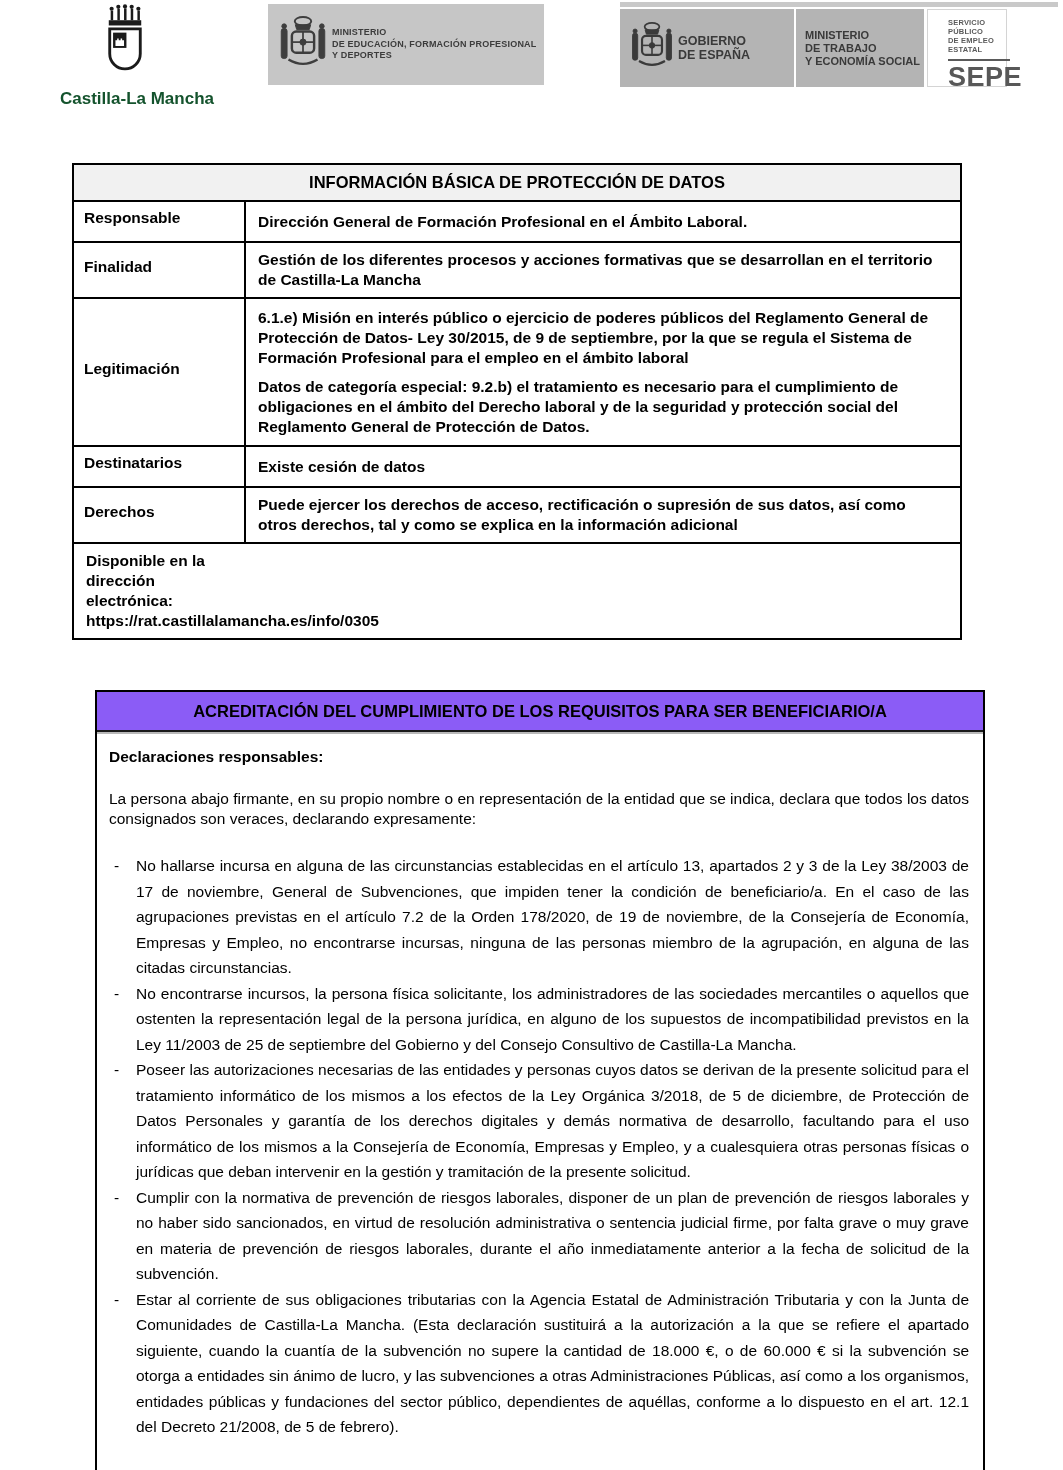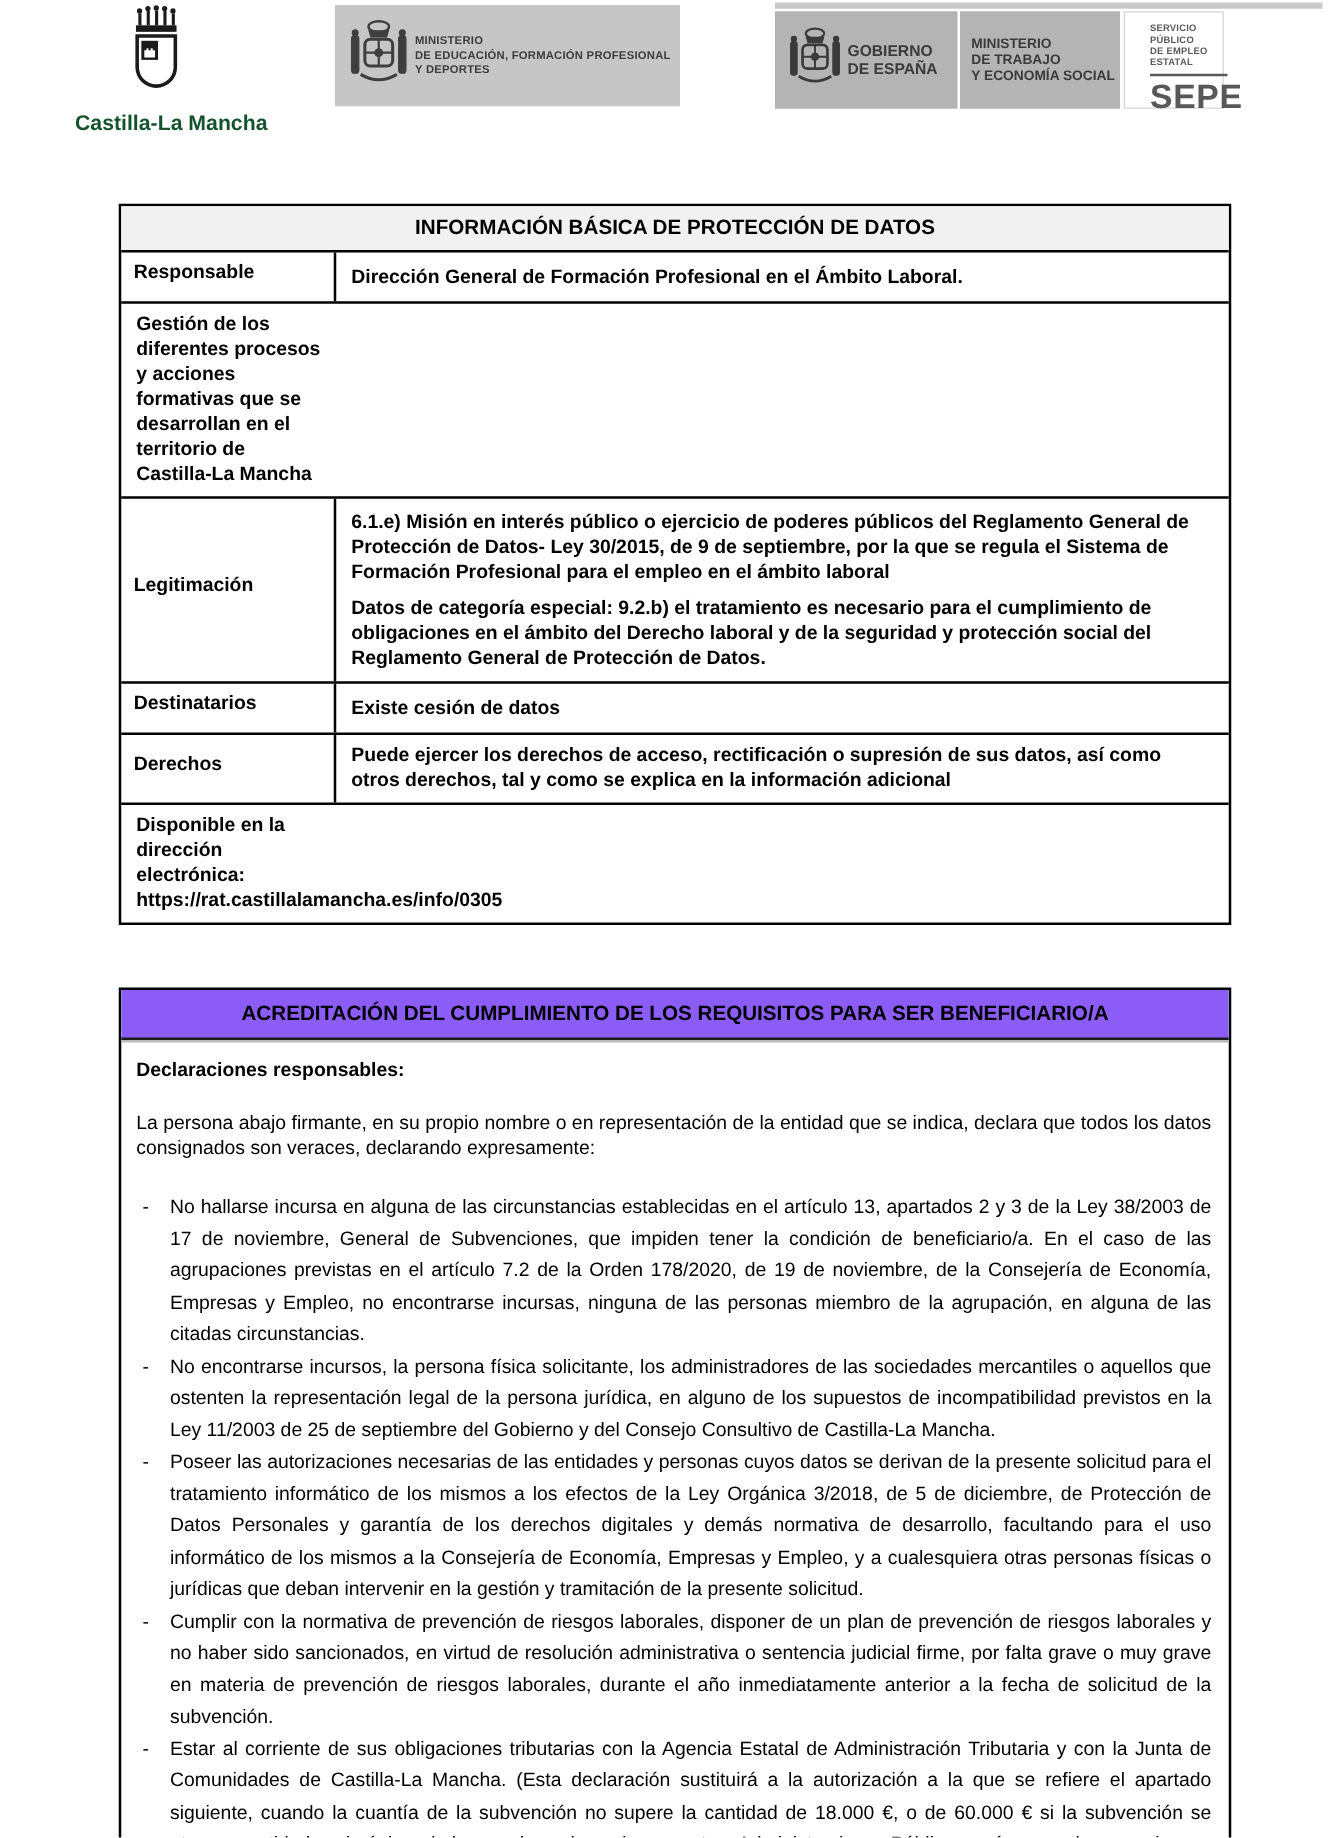--- a/index.html
+++ b/index.html
@@ -22,41 +22,41 @@
     position: absolute; left: 268px; top: 4px; width: 276px; height: 81px;
     background: #c6c6c6; display: flex; align-items: center; padding: 4px 6px;
   }
   .mec-box .arms { flex: 0 0 58px; color: #3e3e3e; }
   .mec-lines { font-size: 9px; font-weight: bold; color: #3c3c3c; line-height: 11.5px; letter-spacing: 0.2px; }
 
   .gov-cluster { position: absolute; left: 620px; top: 2px; width: 438px; height: 86px; }
   .gov-strip { position: absolute; left: 0; top: 0; width: 100%; height: 5px; background: #c9c9c9; }
   .gov-row { position: absolute; top: 7px; left: 0; display: flex; height: 78px; }
   .gob-box {
-    width: 146px; height: 78px; background: #b4b4b4;
+    width: 174px; height: 78px; background: #b4b4b4;
     display: flex; align-items: center; padding: 4px 4px 4px 6px;
   }
   .gob-box .arms { flex: 0 0 52px; color: #3a3a3a; }
   .gob-lines { font-size: 12.5px; font-weight: bold; color: #3a3a3a; line-height: 14px; }
   .trab-box {
     width: 128px; height: 78px; background: #b4b4b4; margin-left: 2px;
     display: flex; align-items: center; padding: 4px 4px 4px 9px;
   }
   .trab-lines { font-size: 11px; font-weight: bold; color: #3a3a3a; line-height: 13px; }
   .sepe-box {
     width: 80px; height: 78px; background: #ffffff; margin-left: 3px;
     border: 1px solid #d4d4d4; padding: 8px 6px 4px 20px;
   }
   .sepe-small { font-size: 7.5px; font-weight: bold; color: #5a5a5a; line-height: 9px; letter-spacing: 0.2px; }
   .sepe-rule { border-top: 2px solid #5a5a5a; margin: 5px 0 1px 0; width: 62px; }
   .sepe-acronym { font-size: 27px; font-weight: bold; color: #585858; letter-spacing: 0.5px; }
 
   
   .ptable {
-    margin-left: 95px; width: 890px;
+    margin-left: 72px; width: 890px;
     border: 2px solid #000; background: #fff;
     font-weight: bold; font-size: 15.5px;
   }
   .ptable-title {
     background: #f1f1f1; border-bottom: 2px solid #000;
     min-height: 37px; display: flex; align-items: center; justify-content: center;
     font-size: 16.5px; font-weight: bold; text-align: center; padding: 6px 8px;
   }
   .prow { display: grid; grid-template-columns: 172px 1fr; border-bottom: 2px solid #000; }
   .prow:last-child { border-bottom: none; }
@@ -183,20 +183,21 @@
   <div class="ptable-title">INFORMACIÓN BÁSICA DE PROTECCIÓN DE DATOS</div>
 
   <div class="prow row-h38">
     <div class="pcell-label">Responsable</div>
     <div class="pcell-value">
         <p>Dirección General de Formación Profesional en el Ámbito Laboral.</p>
       </div>
   </div>
 
   <div class="prow row-h56">
+    <div class="pcell-label">Finalidad</div>
     <div class="pcell-value">
         <p>Gestión de los diferentes procesos y acciones formativas que se desarrollan en el territorio de Castilla-La Mancha</p>
       </div>
   </div>
 
   <div class="prow row-h148">
     <div class="pcell-label">Legitimación</div>
     <div class="pcell-value">
       <p>6.1.e) Misión en interés público o ejercicio de poderes públicos del Reglamento General de Protección de Datos- Ley 30/2015, de 9 de septiembre, por la que se regula el Sistema de Formación Profesional para el empleo en el ámbito laboral</p>
       <p>Datos de categoría especial:  9.2.b) el tratamiento es necesario para el cumplimiento de obligaciones en el ámbito del Derecho laboral y de la seguridad y protección social del Reglamento General de Protección de Datos.</p>

